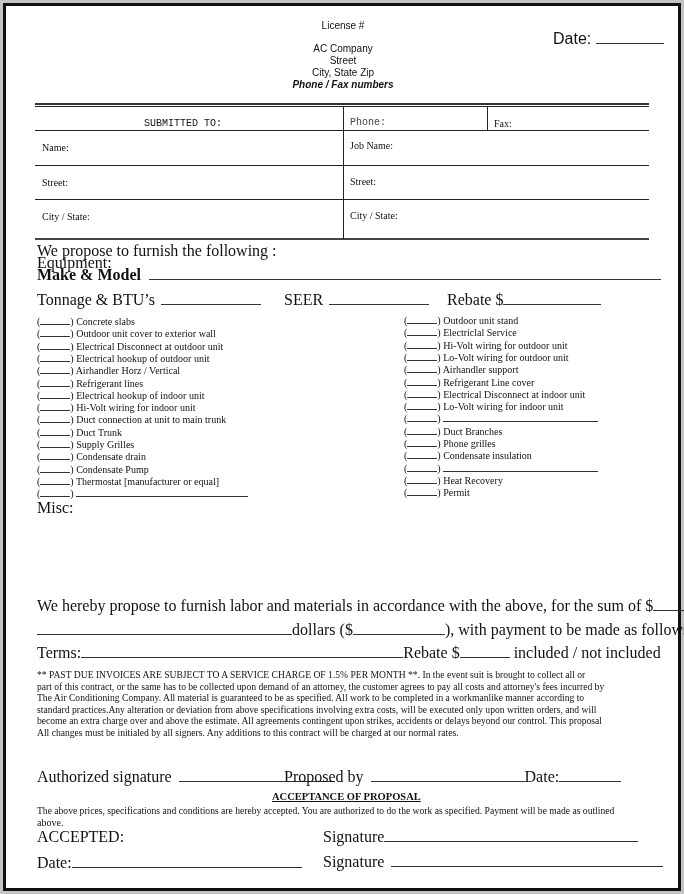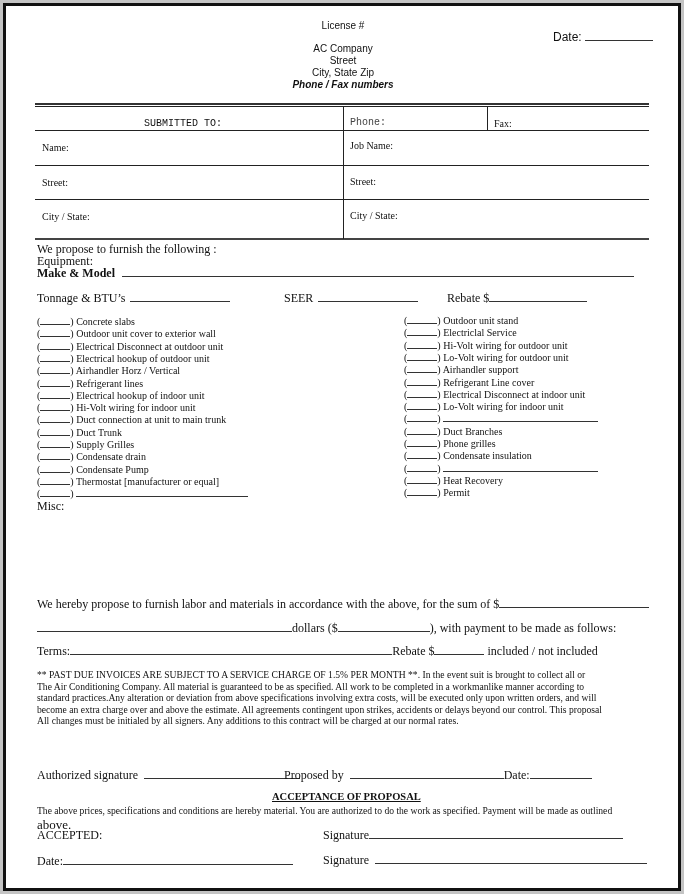--- a/index.html
+++ b/index.html
@@ -13,21 +13,21 @@
   }
   .abs { position: absolute; white-space: nowrap; }
   .sans { font-family: "Liberation Sans", sans-serif; }
   .mono { font-family: "Liberation Mono", monospace; }
   .hdr { font-size: 10px; text-align: center; width: 200px; left: 243px; }
   .it { font-style: italic; font-weight: bold; }
   .blank { display: inline-block; border-bottom: 1px solid #333; vertical-align: baseline; height: 9px; }
   .hline { position: absolute; height: 0; border-top: 1px solid #222; }
   .vline { position: absolute; width: 0; border-left: 1px solid #222; }
   .cell { font-size: 10px; }
-  .t10 { font-size: 12px; }
+  .t10 { font-size: 16px; }
   .item { position: absolute; font-size: 10px; height: 12.3px; line-height: 12px; }
   .paren-blank { display: inline-block; width: 30px; border-bottom: 1px solid #333; height: 9px; vertical-align: baseline; }
   .para { position: absolute; left: 37px; width: 600px; font-size: 9.6px; line-height: 11.6px; white-space: normal; }
   .heading { font-size: 10.5px; font-weight: bold; text-decoration: underline; }
 </style>
 </head>
 <body>
 
 <div class="frame"></div>
 
@@ -121,38 +121,39 @@
 <div class="abs t10" style="top:621px; left:37px;">
   <span class="blank" style="width:255px;"></span><span>dollars ($</span><span class="blank" style="width:92px;"></span><span>), with payment to be made as follows:</span>
 </div>
 <div class="abs t10" style="top:644px; left:37px;">
   <span>Terms:</span><span class="blank" style="width:322px;"></span><span>Rebate $</span><span class="blank" style="width:50px;"></span>
   <span>included / not included</span>
 </div>
 
 <div class="para" style="top:669px;">
   <div>** PAST DUE INVOICES ARE SUBJECT TO A SERVICE CHARGE OF 1.5% PER MONTH **. In the event suit  is brought to collect all or</div>
+  <div>part of this contract, or the same has to be collected upon demand of an attorney, the customer agrees to pay all costs and attorney's fees incurred by</div>
   <div>The Air Conditioning Company.  All material is guaranteed to be as specified. All work to be completed in a workmanlike manner according to</div>
   <div>standard practices.Any alteration or deviation from above specifications involving extra costs, will be executed only upon written orders, and will</div>
   <div>become an extra charge over and above the estimate. All agreements contingent upon strikes, accidents or delays beyond our control. This proposal</div>
   <div>All changes must be initialed by all signers. Any additions to this contract will be charged at our normal rates.</div>
 </div>
 
 <div class="abs t10" style="top:768px; left:37px;">
   <span>Authorized signature</span>
   <span class="blank" style="width:156px; margin-left:3px;"></span>
 </div>
 <div class="abs t10" style="top:768px; left:284px;">
   <span>Proposed by</span>
   <span class="blank" style="width:154px; margin-left:3px;"></span><span>Date:</span><span class="blank" style="width:62px;"></span>
 </div>
 
 <div class="abs heading" style="top:791px; left:272px;">ACCEPTANCE OF PROPOSAL</div>
-<div class="abs t10" style="top:805px; left:37px; font-size:9.6px;">The above prices, specifications and conditions are hereby material. You are authorized to do the work as specified. Payment will be made as outlined</div>
-<div class="abs t10" style="top:817px; left:37px; font-size:13px;">above.</div>
+<div class="abs t10" style="top:805px; left:37px; font-size:9.6px;">The above prices, specifications and conditions are hereby accepted. You are authorized to do the work as specified. Payment will be made as outlined</div>
+<div class="abs t10" style="top:817px; left:37px; font-size:10px;">above.</div>
 <div class="abs t10" style="top:828px; left:37px;">ACCEPTED:</div>
 <div class="abs t10" style="top:828px; left:323px;">
   <span>Signature</span><span class="blank" style="width:254px;"></span>
 </div>
 <div class="abs t10" style="top:854px; left:37px;">
   <span>Date:</span><span class="blank" style="width:230px;"></span>
 </div>
 <div class="abs t10" style="top:853px; left:323px;">
   <span>Signature</span>
   <span class="blank" style="width:272px; margin-left:3px;"></span>

